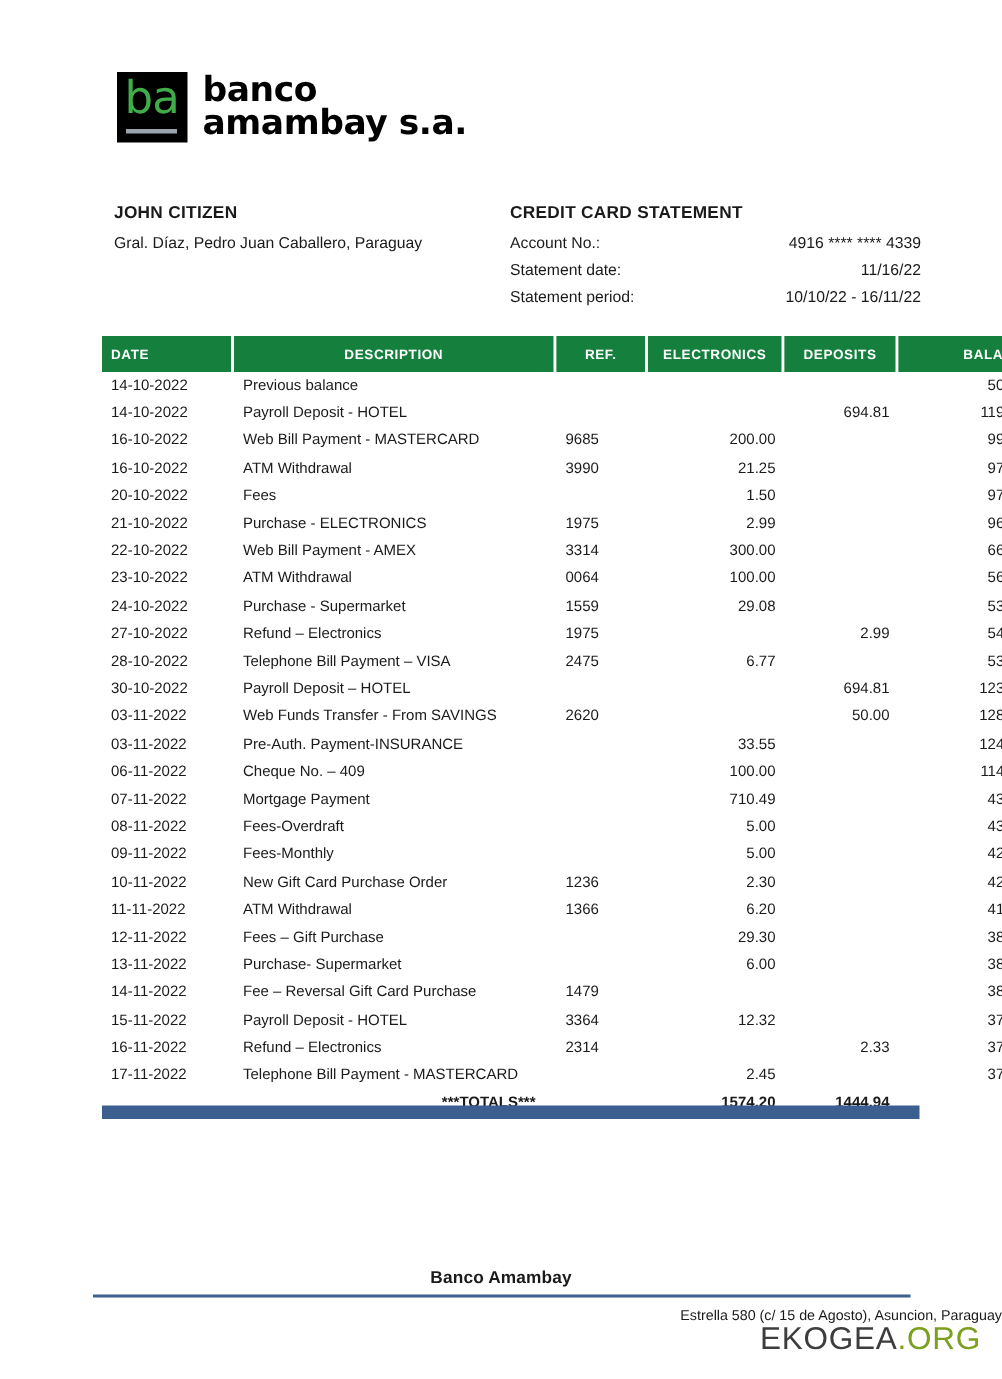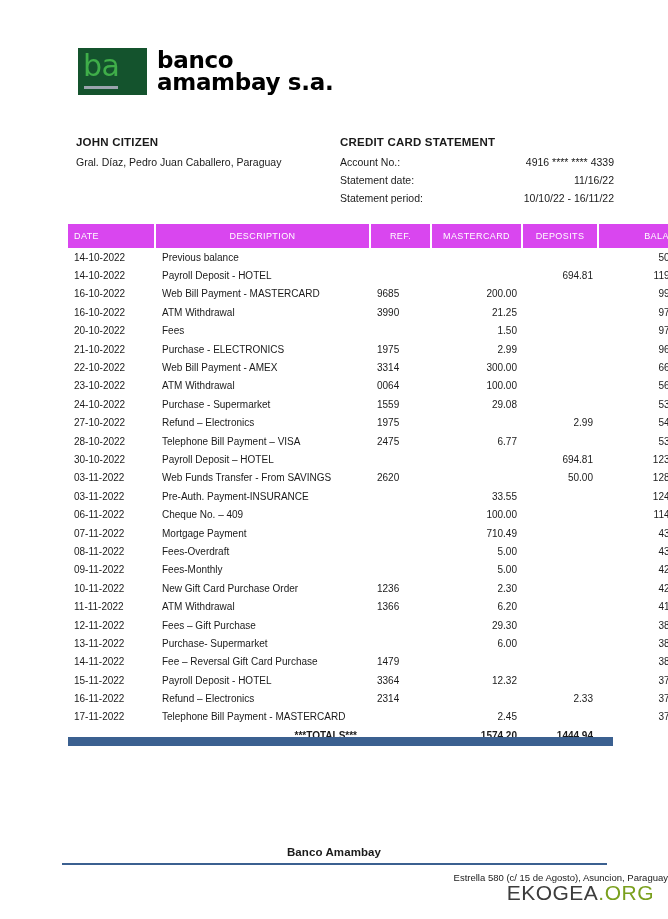--- a/index.html
+++ b/index.html
@@ -18,23 +18,23 @@
 
   
   .logo-block {
     position: absolute;
     left: 78px;
     top: 48px;
     display: flex;
     align-items: flex-start;
   }
   .logo-mark {
-    width: 69px;
+    width: 47px;
     height: 47px;
-    background: #14532d;
+    background: #000000;
     position: relative;
     flex: 0 0 auto;
   }
   .logo-mark-text {
     position: absolute;
     left: 5px;
     top: 3px;
     font-size: 30px;
     line-height: 30px;
     font-weight: 400;
@@ -108,24 +108,24 @@
     top: 224px;
     width: 545px;
   }
   table.stmt {
     width: 100%;
     border-collapse: separate;
     border-spacing: 0;
     table-layout: fixed;
   }
   table.stmt thead th {
-    background: #d946ef;
+    background: #15803d;
     color: #ffffff;
     font-size: 9px;
-    font-weight: 400;
+    font-weight: 700;
     letter-spacing: 0.4px;
     height: 24px;
     padding: 0 6px;
     border-right: 2px solid #ffffff;
     vertical-align: middle;
     white-space: nowrap;
   }
   table.stmt thead th:last-child { border-right: none; }
   th.c-date   { text-align: left;  width: 74px; }
   th.c-desc   { text-align: center; width: 201px; }
@@ -236,21 +236,21 @@
   </div>
 </div>
 
 <div class="table-wrap">
   <table class="stmt">
     <thead>
       <tr>
         <th class="c-date">DATE</th>
         <th class="c-desc">DESCRIPTION</th>
         <th class="c-ref">REF.</th>
-        <th class="c-with">MASTERCARD</th>
+        <th class="c-with">ELECTRONICS</th>
         <th class="c-dep">DEPOSITS</th>
         <th class="c-bal">BALANCE</th>
       </tr>
     </thead>
     <tbody id="tbody">
         <tr>
           <td class="c-date">14-10-2022</td>
           <td class="c-desc">Previous balance</td>
           <td class="c-ref"></td>
           <td class="c-with"></td>

